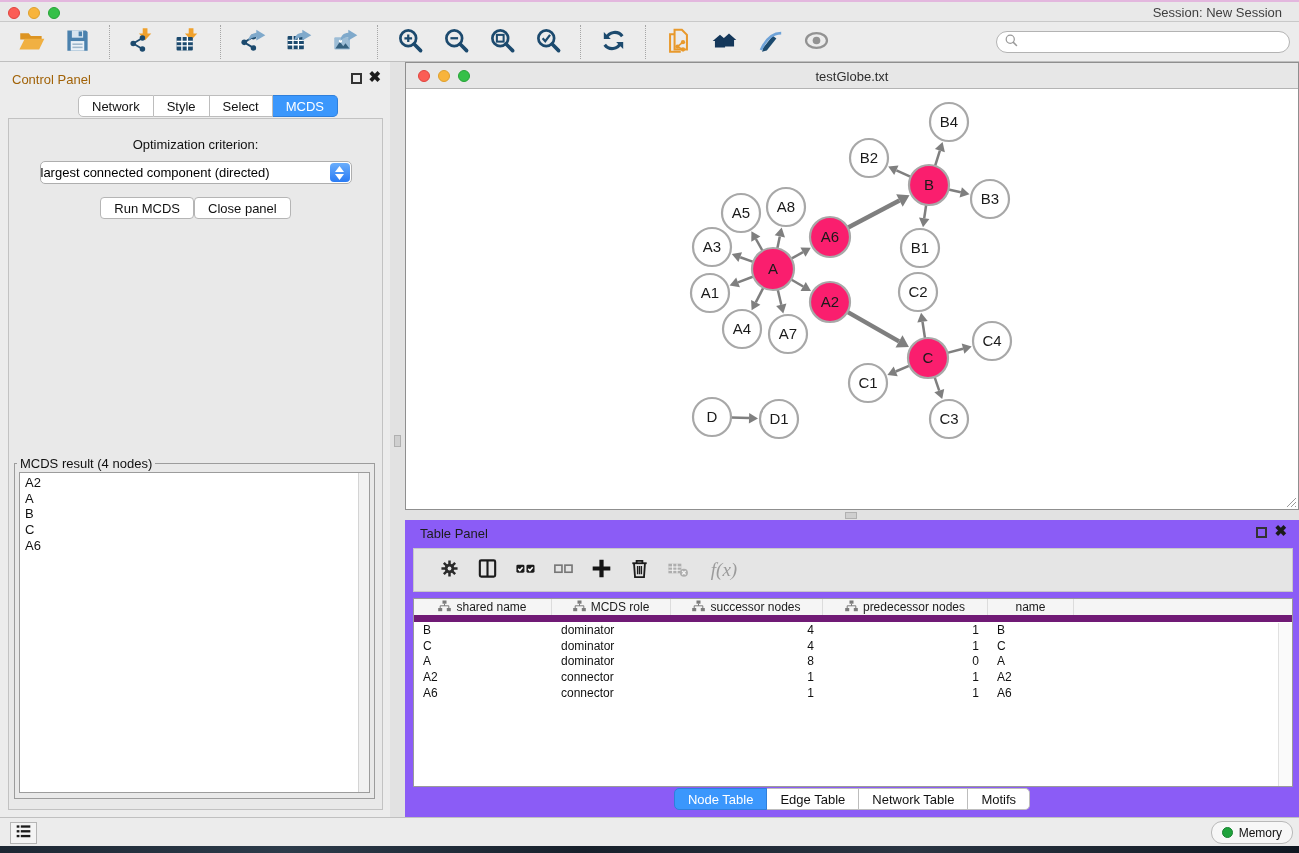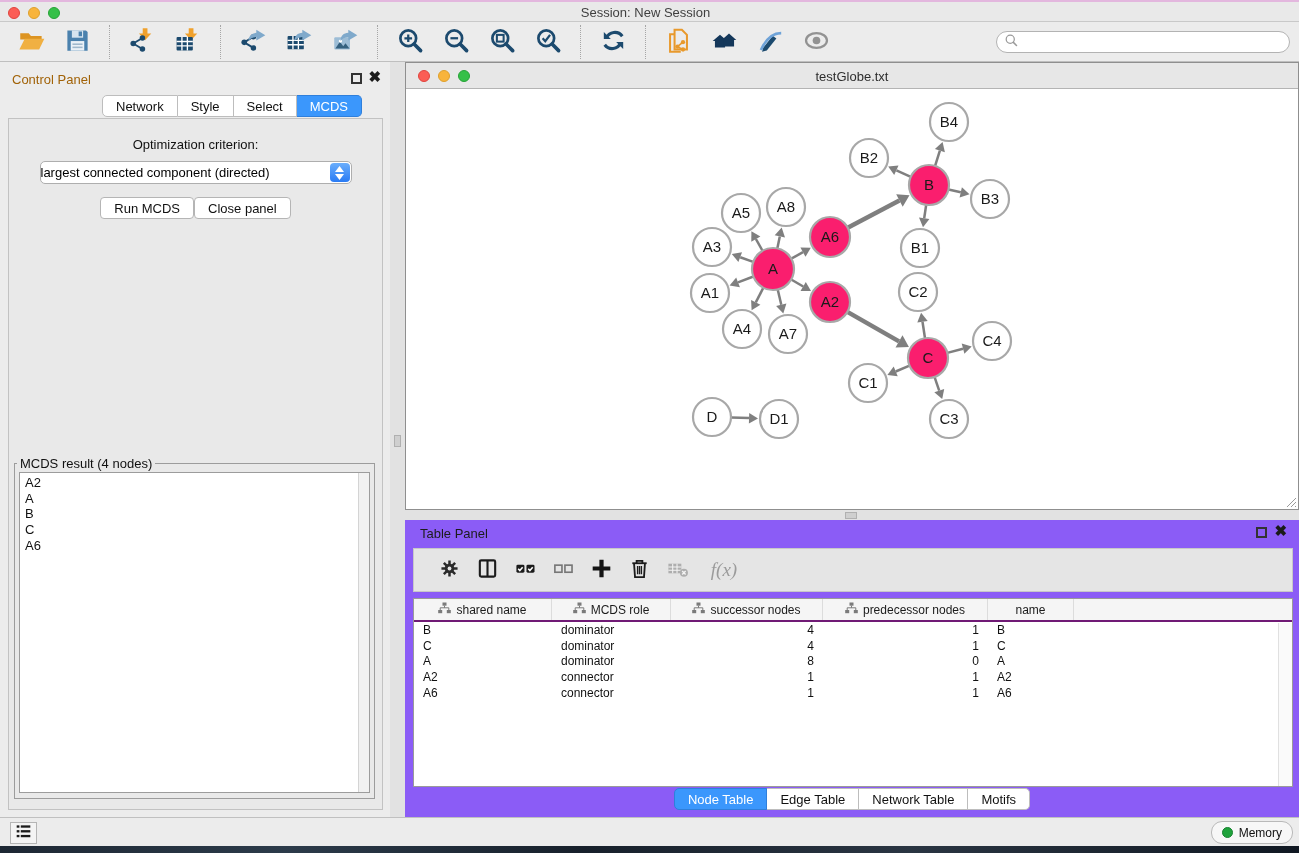--- a/index.html
+++ b/index.html
@@ -3,21 +3,21 @@
 <meta charset="utf-8">
 <style>
   * { margin:0; padding:0; box-sizing:border-box; }
   body { font-family:"Liberation Sans", sans-serif; background:#888; }
   .screen { position:relative; width:1299px; height:853px; background:#ececec; overflow:hidden;
             font-family:"Liberation Sans", sans-serif; }
 
   
   .mac-titlebar { position:absolute; left:0; top:0; width:1299px; height:22px;
     background:#e9e9e9; border-top:2px solid #e3b7de; border-bottom:1px solid #c9c9c9; }
-  .mac-title { position:absolute; left:0; right:8px; top:3px; text-align:center; font-size:13px; color:#3f3f3f; }
+  .mac-title { position:absolute; left:0; right:17px; top:3px; text-align:right; font-size:13px; color:#3f3f3f; }
   .traffic { position:absolute; left:8px; top:5px; display:flex; gap:8px; }
   .tl { width:12px; height:12px; border-radius:50%; display:inline-block; }
   .tl.red { background:#fb5d55; border:1px solid #e0443e; }
   .tl.yel { background:#f8b43c; border:1px solid #dfa02c; }
   .tl.grn { background:#35c048; border:1px solid #26a336; }
 
   
   .toolbar { position:absolute; left:0; top:22px; width:1299px; height:40px; background:#ececec;
     border-bottom:1px solid #bfbfbf; display:flex; align-items:center; padding-left:8px; }
   .tb-btn { background:none; border:none; margin:0 8px; padding:0; cursor:pointer; height:30px; width:30px;
@@ -27,21 +27,21 @@
     border:1px solid #b3b3b3; border-radius:11px; display:flex; align-items:center; padding-left:7px; }
   .searchbox input { border:none; outline:none; flex:1; font-size:13px; height:18px; background:transparent; }
 
   
   .control-panel { position:absolute; left:0; top:62px; width:390px; height:755px; background:#ececec; }
   .cp-head-title { position:absolute; left:12px; top:10px; font-size:13px; color:#a16207; }
   .panel-float { position:absolute; top:11px; width:11px; height:11px; border:2px solid #333; display:inline-block; background:transparent; cursor:pointer; }
   .panel-close { position:absolute; top:5px; font-size:15px; font-weight:bold; color:#1a1a1a; cursor:pointer; line-height:20px; }
   .cp-float { right:28px; } .cp-close { right:9px; }
 
-  .seg-tabs { position:absolute; display:flex;margin-left:24px; }
+  .seg-tabs { position:absolute; display:flex; }
   .cp-tabs { left:78px; top:33px; }
   .seg { background:#fff; border:1px solid #bdbdbd; border-left:none; font-size:13px; color:#111;
     height:22px; padding:0 13px; cursor:pointer; font-family:"Liberation Sans", sans-serif; }
   .seg:first-child { border-left:1px solid #bdbdbd; border-radius:5px 0 0 5px; }
   .seg:last-child { border-radius:0 5px 5px 0; }
   .seg.sel { background:#3b97fc; border-color:#2f7fdb; color:#fff; }
 
   .cp-content { position:absolute; left:8px; right:7px; top:56px; bottom:7px;
     border:1px solid #c2c2c2; background:#e9e9e9; }
   .opt-label { text-align:center; margin-top:18px; font-size:13px; color:#111; }
@@ -87,21 +87,21 @@
   .tp-title { position:absolute; left:15px; top:6px; font-size:13px; color:#1c1c1c; }
   .tp-float { right:32px; top:7px; } .tp-close { right:12px; top:1px; }
   .tp-toolbar { position:absolute; left:8px; right:6px; top:28px; height:44px; background:#e5e5e5;
     border:1px solid #c8c8c8; display:flex; align-items:center; padding-left:16px; }
   .tp-btn { background:none; border:none; width:26px; height:26px; margin:0 6px; cursor:pointer;
     display:flex; align-items:center; justify-content:center; }
   .fx-label { font-family:"Liberation Serif", serif; font-style:italic; font-size:19px; color:#9b9b9b; }
 
   .data-table { position:absolute; left:8px; right:6px; top:78px; height:189px; background:#fff;
     border:1px solid #9a9a9a; overflow:hidden; }
-  .thead { display:flex; height:23px; background:#f5f5f5; border-bottom:2px solid #701a75; }
+  .thead { display:flex; height:23px; background:#f5f5f5; border-bottom:7px solid #701a75; }
   .th { display:flex; align-items:center; justify-content:center; gap:5px; font-size:12px; color:#1b1b1b;
     border-right:1px solid #dcdcdc; height:100%; cursor:pointer; }
   .th.filler { flex:1; border-right:none; cursor:default; }
   .c0 { width:138px; } .c1 { width:119px; } .c2 { width:152px; } .c3 { width:165px; } .c4 { width:86px; }
   .trow { display:flex; height:15.7px; align-items:center; }
   .td { font-size:12px; color:#111; height:100%; display:flex; align-items:center; }
   .td.c0, .td.c1, .td.c4 { justify-content:flex-start; padding-left:9px; }
   .td.c2, .td.c3 { justify-content:flex-end; padding-right:9px; }
   .tbl-scroll { position:absolute; top:24px; right:0; bottom:0; width:14px; background:#fafafa; border-left:1px solid #e0e0e0; }
 

